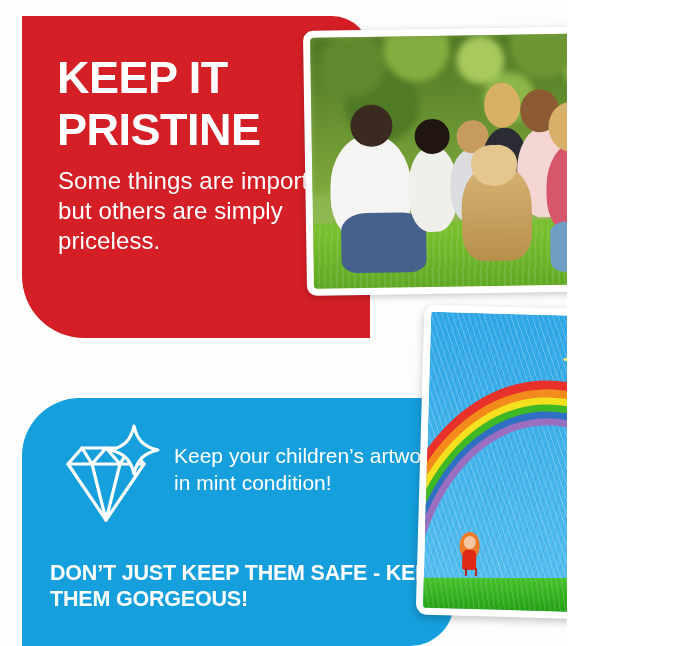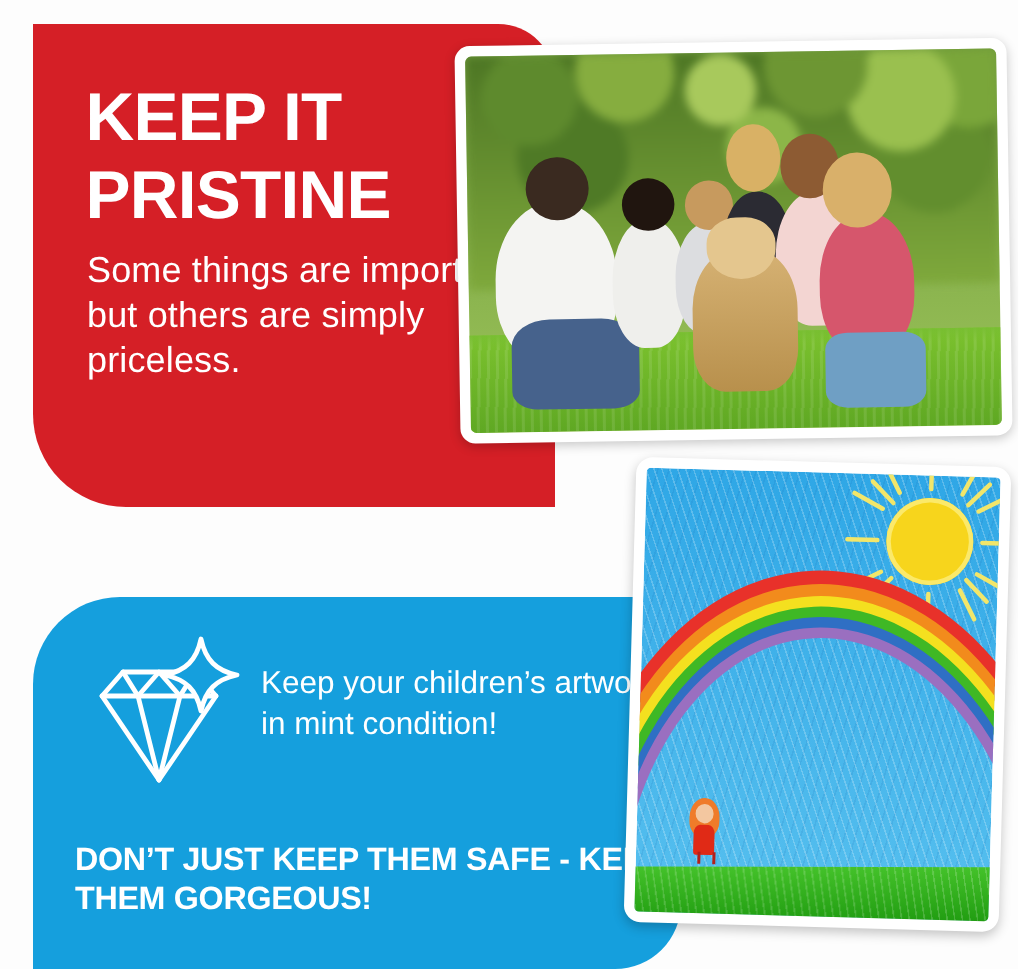--- a/index.html
+++ b/index.html
@@ -8,21 +8,21 @@
     background: #ffffff;
   }
   body {
     width: 679px;
     height: 646px;
     font-family: "Liberation Sans", sans-serif;
     overflow: hidden;
   }
   #canvas {
     position: relative;
-    width: 679px;
+    width: 567px;
     height: 646px;
     background: #fdfdfd;
     overflow: hidden;
   }
 
   
   .red-panel {
     position: absolute;
     left: 22px;
     top: 16px;

